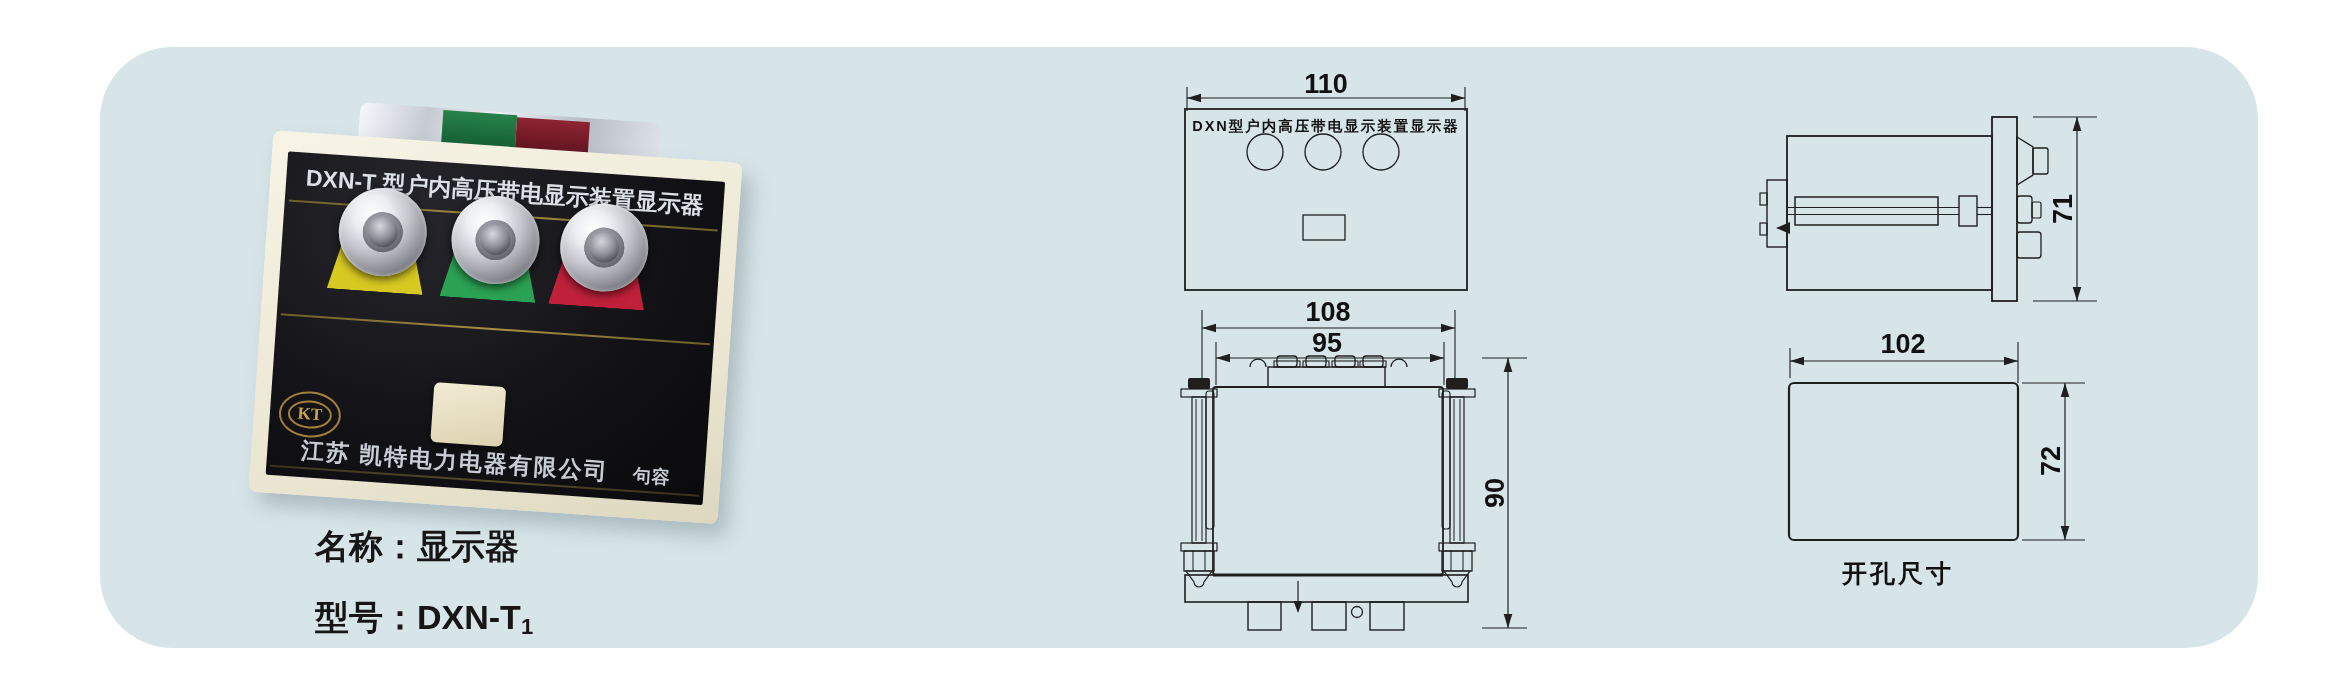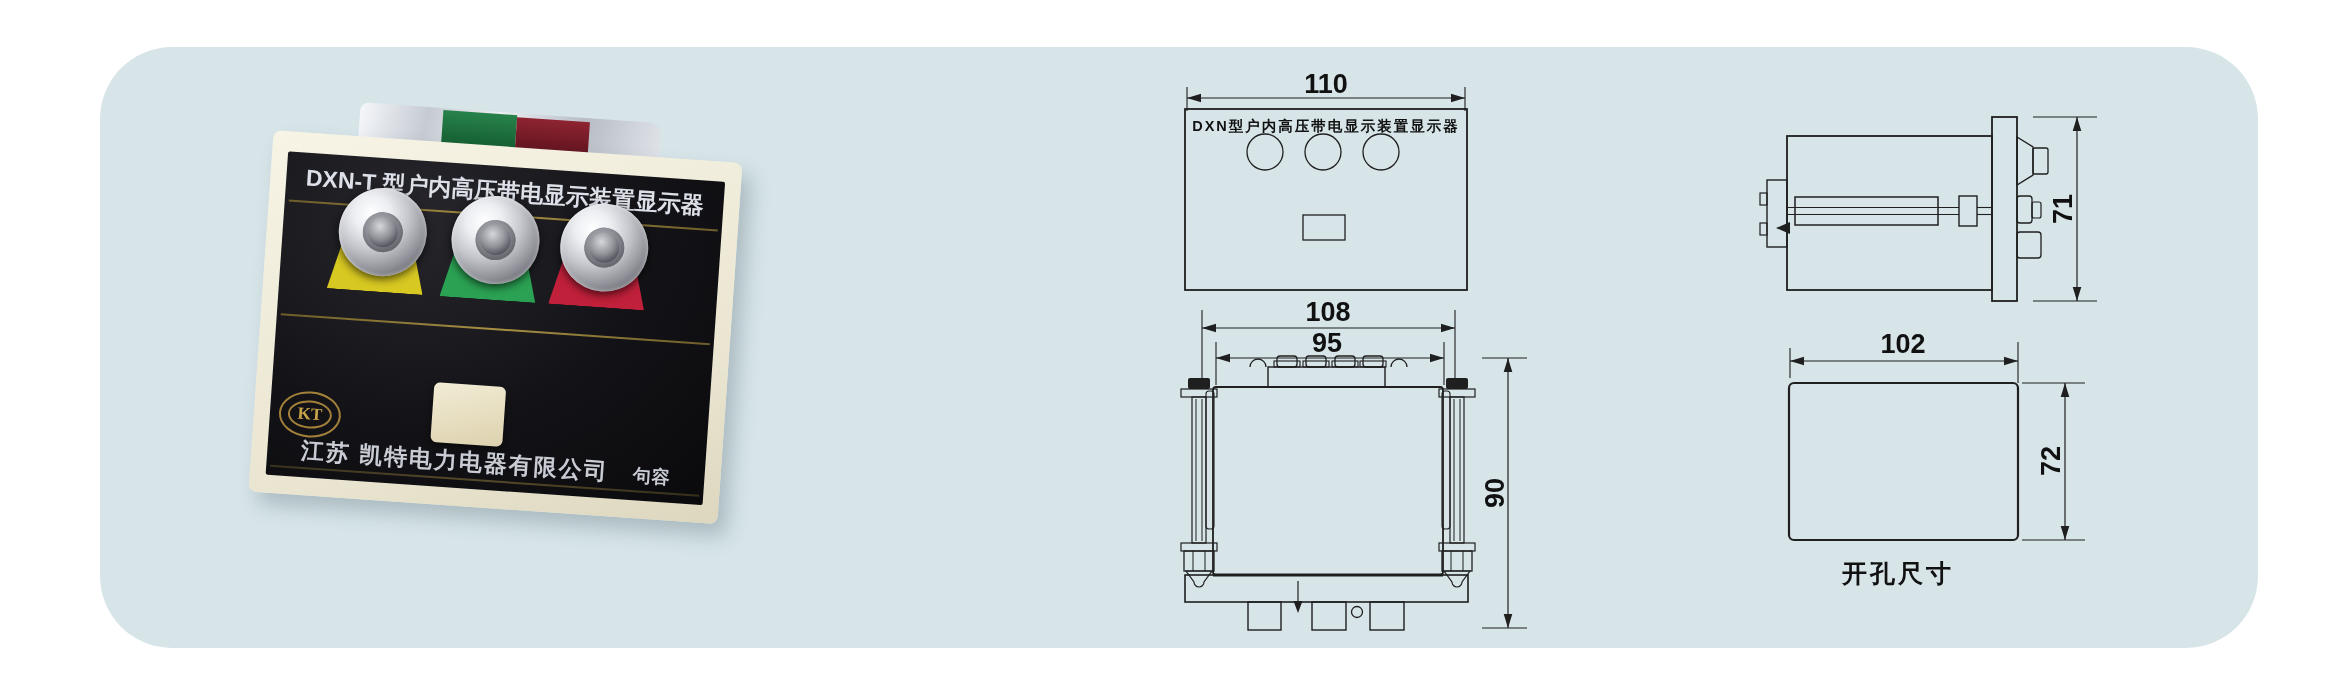--- a/index.html
+++ b/index.html
@@ -128,20 +128,28 @@
           <div class="company">
             <span>江苏 凯特电力电器有限公司</span>
             <span class="city">句容</span>
           </div>
           <div class="gold-line gl3"></div>
         </div>
       </div>
     </div>
   </div>
 
+  <div class="caption">
+    <div class="cap-line">
+      <span>名称：</span><span>显示器</span>
+    </div>
+    <div class="cap-line">
+      <span>型号：</span><span>DXN-T</span><span class="cap-sub">1</span>
+    </div>
+  </div>
 
   <svg class="dwg dwg-middle" width="420" height="605" viewBox="0 0 420 605">
 
     <g>
       <line class="ln" x1="47" y1="32" x2="47" y2="56" stroke-width="1.1"></line>
       <line class="ln" x1="325" y1="32" x2="325" y2="56" stroke-width="1.1"></line>
       <line class="ln" x1="47" y1="43" x2="325" y2="43" stroke-width="1.2"></line>
       <polygon class="fil" points="47,43 61,38.7 61,47.3"></polygon>
       <polygon class="fil" points="325,43 311,38.7 311,47.3"></polygon>
       <text class="dim-num" x="186" y="38" text-anchor="middle">110</text>

